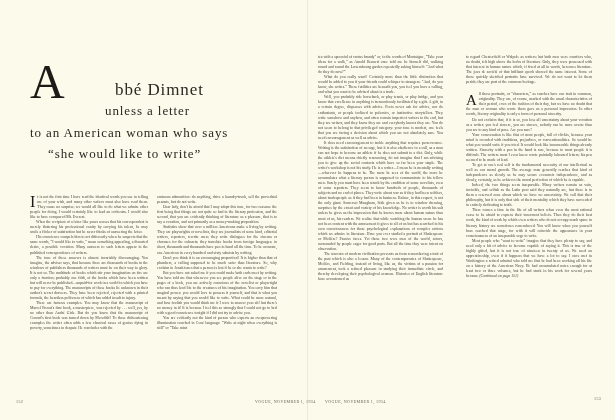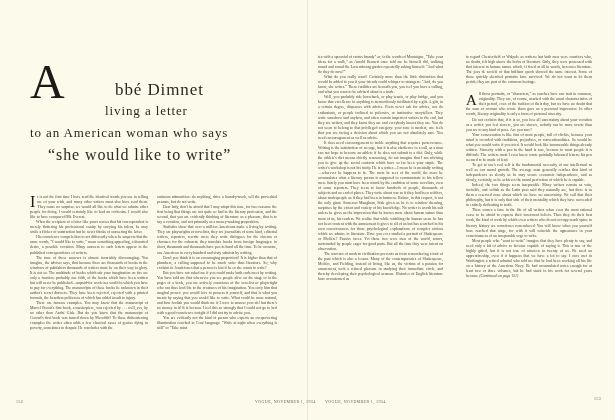--- a/index.html
+++ b/index.html
@@ -5,21 +5,21 @@
   html,body{margin:0;padding:0;}
   body{width:615px;height:420px;background:#fbf9e8;overflow:hidden;position:relative;font-family:"DejaVu Serif",serif;color:#2a2520;}
   .spread{position:absolute;left:0;top:0;width:615px;height:420px;background:#fcfaea;}
   .gutter{position:absolute;left:307px;top:0;width:1px;height:420px;background:#ede9d2;}
   .headline{position:absolute;left:0;top:0;width:307px;}
   .hl{position:absolute;white-space:nowrap;font-family:"Liberation Serif",serif;color:#2c2824;letter-spacing:0.9px;}
   .big-a{position:absolute;left:30px;top:58px;font-size:48px;line-height:48px;font-family:"Liberation Serif",serif;color:#1e1a17;}
   .hl1{left:78px;top:80px;font-size:17px;margin-left:37px;}
   .hl2{left:105px;top:103px;font-size:13px;}
   .hl3{left:30px;top:125px;font-size:13px;text-align:right;}
-  .hl4{left:48px;top:146px;font-size:16px;}
+  .hl4{left:48px;top:146px;font-size:13px;}
   .col{position:absolute;font-size:3.9px;line-height:5.05px;text-align:justify;color:#4a443d;font-family:"Liberation Serif",serif;}
   .col p{margin:0;text-indent:6px;}
   .col p.first{text-indent:0;}
   .col1{left:30px;top:195px;width:118px;}
   .col2{left:157px;top:195px;width:120px;}
   .col3{left:318px;top:55px;width:125px;}
   .col4{left:466px;top:55px;width:126px;}
   .drop{float:left;font-size:16px;line-height:14px;margin:0 2px 0 0;color:#1e1a17;font-family:"Liberation Serif",serif;}
   .drop2{float:left;font-size:15px;line-height:14px;margin:1px 2px 0 0;color:#1e1a17;font-family:"Liberation Serif",serif;}
   .sec{margin-top:7px;}
@@ -32,21 +32,21 @@
 </style>
 </head>
 <body>
 
 <div class="spread">
   <div class="gutter"></div>
 
   <div class="headline">
     <span class="big-a">A</span>
     <span class="hl hl1">bbé Dimnet</span>
-    <span class="hl hl2">living a letter</span>
+    <span class="hl hl2">unless a letter</span>
     <span class="hl hl3">to an American woman who says</span>
     <span class="hl hl4">“she would like to write”</span>
   </div>
 
   <div class="col col1">
     <span class="drop">I</span>
     <p class="first">t is not the first time I have read the identical words you use in telling me of your wish, and many other writers must also have read them. They cause no surprise; we would all like to do what we admire other people for doing. I would certainly like to lead an orchestra. I would also like to have conquered Mt. Everest.</p>
     <p>When the recipient of a letter like yours senses that his correspondent is merely flattering his professional vanity by envying his talent, he may smile a flicker of satisfaction but he never thinks of answering the letter.</p>
     <p>His conscience compels him to act differently when he suspects that the same words, “I would like to write,” mean something appealing, a thwarted desire, a possible vocation. Many answers to such letters appear in the published correspondence of writers.</p>
     <p>The tone of these answers is almost invariably discouraging. You imagine, the adviser says, that because there are thousands of books in the windows of publishers thousands of writers must be on their way to glory. It is not so. The multitude of books which stir your imagination on fire are only a fraction; probably one fifth, of the books which have been written but will never be published—unpaid-for work in a world in which you have to pay for everything. The manuscripts of these books lie unknown in their author's secret drawers. They have been rejected, rejected with a printed formula, the heartless politeness of which has added insult to injury.</p>

